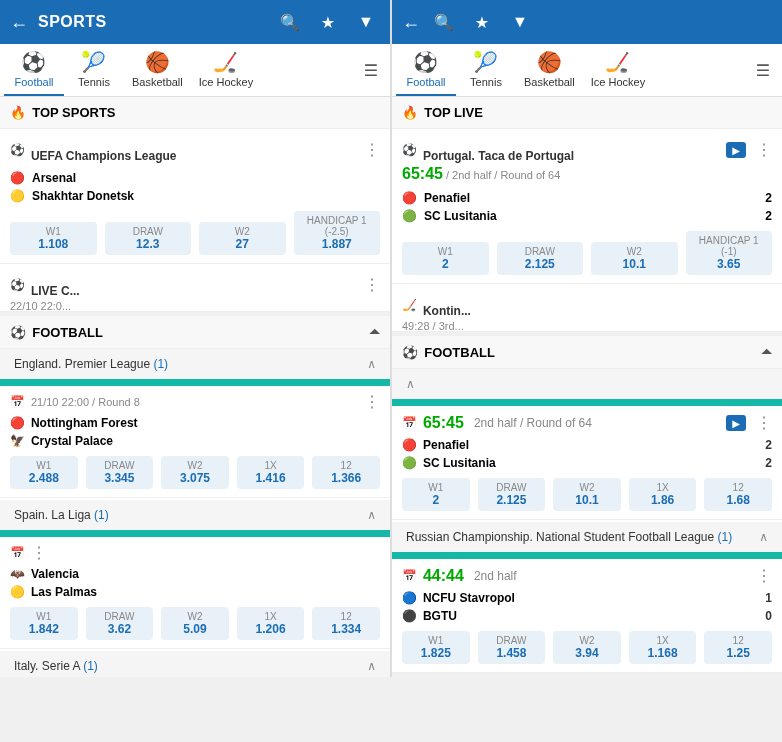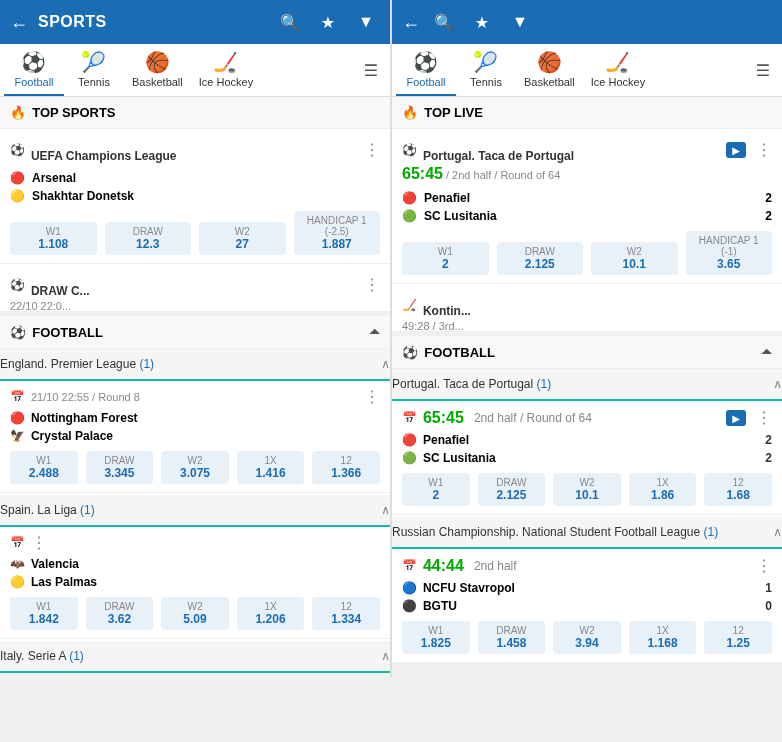--- a/index.html
+++ b/index.html
@@ -38,21 +38,21 @@
     .top-card-teams { margin: 6px 0; }
     .team-row { display: flex; align-items: center; gap: 6px; font-size: 12px; font-weight: bold; padding: 1px 0; }
     .team-icon { width: 16px; height: 16px; display: flex; align-items: center; justify-content: center; font-size: 12px; }
     .odds-row { display: flex; gap: 8px; margin-top: 6px; align-items: flex-end; }
     .odd-box { background: #e8f0f8; border-radius: 4px; padding: 4px 6px; text-align: center; flex: 1; cursor: pointer; }
     .odd-label { font-size: 10px; color: #888; }
     .odd-value { font-size: 12px; font-weight: bold; color: #1a6db5; }
 
     
     .league-section { background: white; margin-bottom: 2px; }
-    .league-header { display: flex; align-items: flex-end; padding: 8px 0; background: #f5f5f5; cursor: pointer; border-bottom: 2px solid #14b8a6; }
+    .league-header { display: flex; align-items: flex-end; padding: 8px 14px; background: #f5f5f5; cursor: pointer; border-bottom: 7px solid #14b8a6; }
     .league-name { font-size: 12px; color: #333; flex: 1; }
     .league-name .count { color: #1a6db5; }
     .league-chevron { color: #888; font-size: 12px; }
 
     
     .match-card { padding: 8px 10px; border-bottom: 1px solid #eee; }
     .match-header { display: flex; align-items: center; gap: 6px; margin-bottom: 4px; }
     .match-time { font-size: 11px; color: #888; flex: 1; }
     .match-teams { margin: 4px 0; }
     .match-team { display: flex; align-items: center; gap: 6px; font-size: 12px; font-weight: bold; padding: 2px 0; }
@@ -145,21 +145,21 @@
             <div class="odd-box">
               <div class="odd-label">HANDICAP 1 (-2.5)</div>
               <div class="odd-value">1.887</div>
             </div>
           </div>
         </div>
 
         <div class="top-card" style="overflow:hidden; height: 48px;">
           <div class="top-card-header">
             <span>⚽</span>
-            <span class="top-card-league">DRAW C...</span>
+            <span class="top-card-league">LIVE C...</span>
             <span class="more-btn">⋮</span>
           </div>
           <div class="top-card-time">22/10 22:0...</div>
         </div>
       </div>
 
       <div class="section">
         <div class="section-header">
           <span class="sport-ball">⚽</span>
           <span>FOOTBALL</span>
@@ -167,21 +167,21 @@
         </div>
 
         <div class="league-section">
           <div class="league-header">
             <span class="league-name">England. Premier League <span class="count">(1)</span></span>
             <span class="league-chevron">∧</span>
           </div>
           <div class="match-card">
             <div class="match-header">
               <span>📅</span>
-              <span class="match-time">21/10 22:55 / Round 8</span>
+              <span class="match-time">21/10 22:00 / Round 8</span>
               <span class="more-btn">⋮</span>
             </div>
             <div class="match-teams">
               <div class="match-team">
                 <span>🔴</span>
                 <span>Nottingham Forest</span>
               </div>
               <div class="match-team">
                 <span>🦅</span>
                 <span>Crystal Palace</span>
@@ -361,21 +361,20 @@
 
       <div class="section">
         <div class="section-header">
           <span class="sport-ball">⚽</span>
           <span>FOOTBALL</span>
           <span class="collapse-btn">⏶</span>
         </div>
 
         <div class="league-section">
           <div class="league-header">
-            <span class="league-name">Portugal. Taca de Portugal <span class="count">(1)</span></span>
             <span class="league-chevron">∧</span>
           </div>
           <div class="match-card">
             <div class="match-header">
               <span>📅</span>
               <span class="live-time">65:45</span>
               <span style="color:#888; margin-left:4px;">2nd half / Round of 64</span>
               <span class="play-btn" style="margin-left:auto;">▶</span>
               <span class="more-btn" style="margin-left:4px;">⋮</span>
             </div>

